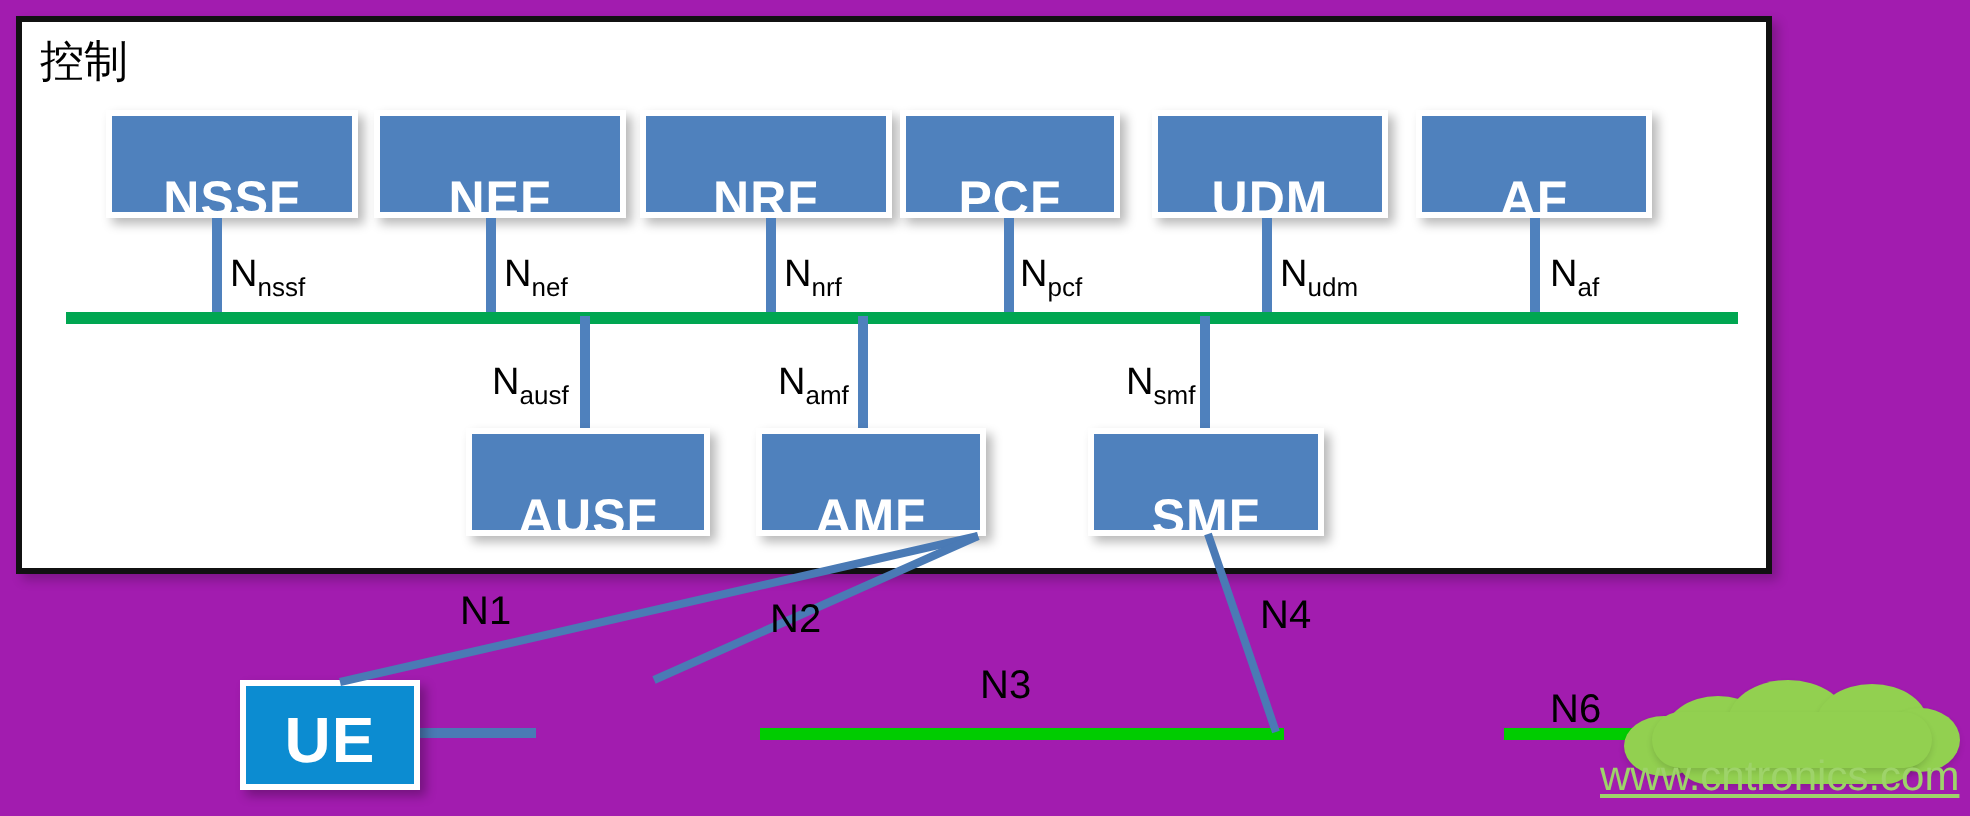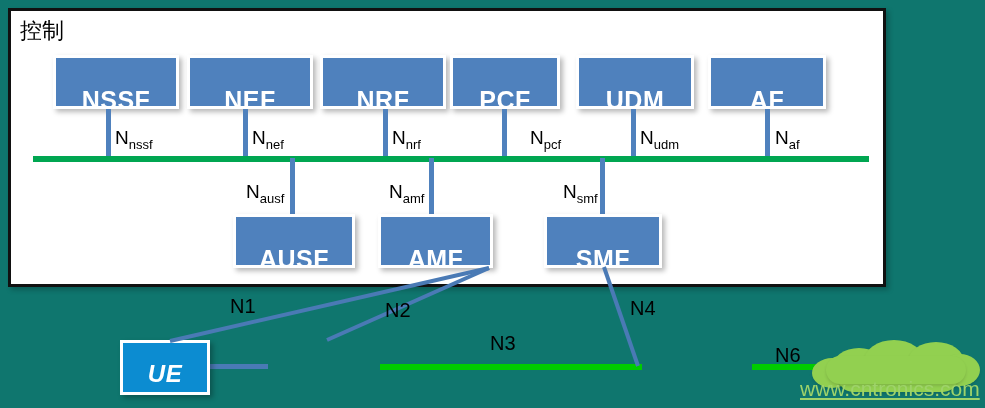--- a/index.html
+++ b/index.html
@@ -4,21 +4,21 @@
 <style>
   html, body {
     margin: 0;
     padding: 0;
     background: #ffffff;
   }
   #canvas {
     position: relative;
     width: 985px;
     height: 408px;
-    background: #0f766e;
+    background: #a21caf;
     font-family: "Liberation Sans", sans-serif;
     overflow: hidden;
   }
 
   
   .cp-frame {
     position: absolute;
     left: 8px;
     top: 8px;
     width: 878px;
@@ -60,22 +60,21 @@
     white-space: nowrap;
   }
   .nf.tier1 { background: #4F81BD; }
   .nf.tier2 { background: #4F81BD; }
   .nf.access { background: #0C8CD1; }
   .nf.user  { background: #92D050; }
 
   .nf.access .nf-label,
   .nf.user .nf-label {
     bottom: 6px;
-    font-size: 24px;
-    font-style: italic;
+    font-size: 32px;
   }
 
   
   .stub {
     position: absolute;
     width: 5px;
     background: #4F81BD;
   }
   .hline-green {
     position: absolute;
@@ -177,21 +176,21 @@
 
   <div class="edge-label" style="left:115px; top:128px;">
     <span>N</span><sub>nssf</sub>
   </div>
   <div class="edge-label" style="left:252px; top:128px;">
     <span>N</span><sub>nef</sub>
   </div>
   <div class="edge-label" style="left:392px; top:128px;">
     <span>N</span><sub>nrf</sub>
   </div>
-  <div class="edge-label" style="left:530px; top:128px;">
+  <div class="edge-label" style="left:510px; top:128px;">
     <span>N</span><sub>pcf</sub>
   </div>
   <div class="edge-label" style="left:640px; top:128px;">
     <span>N</span><sub>udm</sub>
   </div>
   <div class="edge-label" style="left:775px; top:128px;">
     <span>N</span><sub>af</sub>
   </div>
 
   <div class="hline-green" style="left:33px; top:156px; width:836px;"></div>

